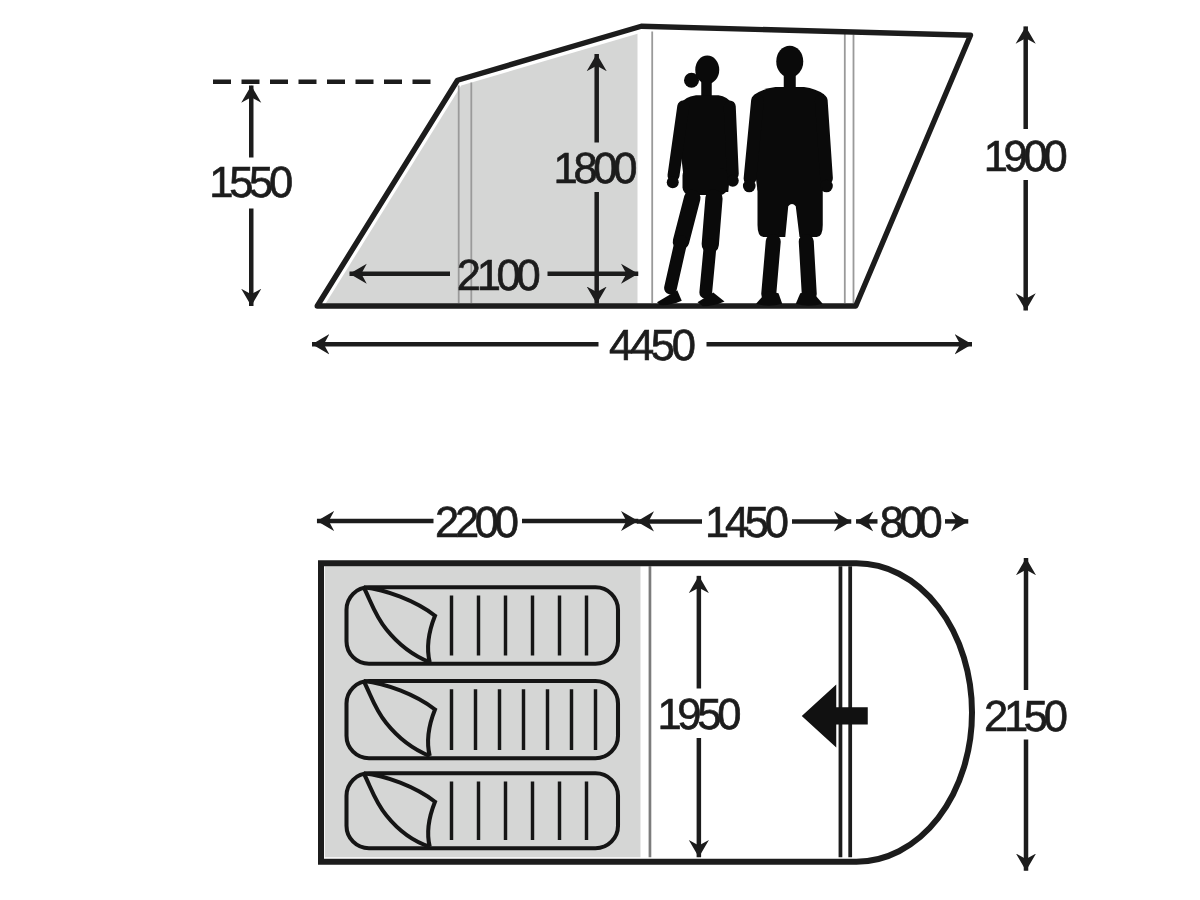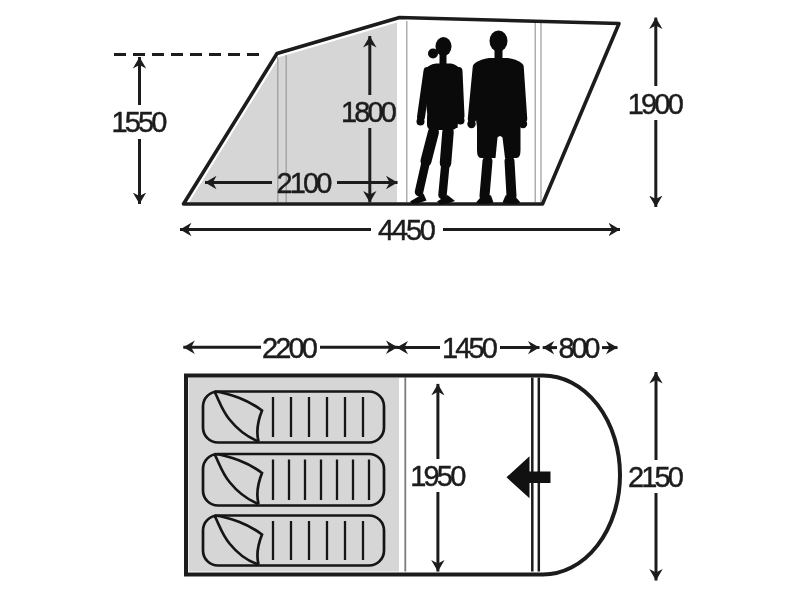--- a/index.html
+++ b/index.html
@@ -1,16 +1,16 @@
 <!DOCTYPE html>
 <html><head>
 <meta charset="utf-8">
 <style>
   html,body{margin:0;padding:0;background:#ffffff;}
-  .stage{position:relative;width:708px;height:600px;background:#ffffff;overflow:hidden;}
+  .stage{position:relative;width:708px;height:600px;background:#ffffff;overflow:hidden;margin-left:28px;}
   text{font-family:"Liberation Sans",sans-serif;font-size:29px;fill:#1c1c1c;text-anchor:middle;stroke:#1c1c1c;stroke-width:0.45;}
 </style>
 </head>
 <body>
 <div class="stage">
 <svg width="800" height="600" viewBox="0 0 800 600">
 <defs>
   <marker id="ah" markerUnits="userSpaceOnUse" markerWidth="18" markerHeight="16" refX="11.5" refY="8" orient="auto">
     <path d="M0,1.3 L11.5,8 L0,14.7 L3.6,8 Z" fill="#1c1c1c"></path>
   </marker>

